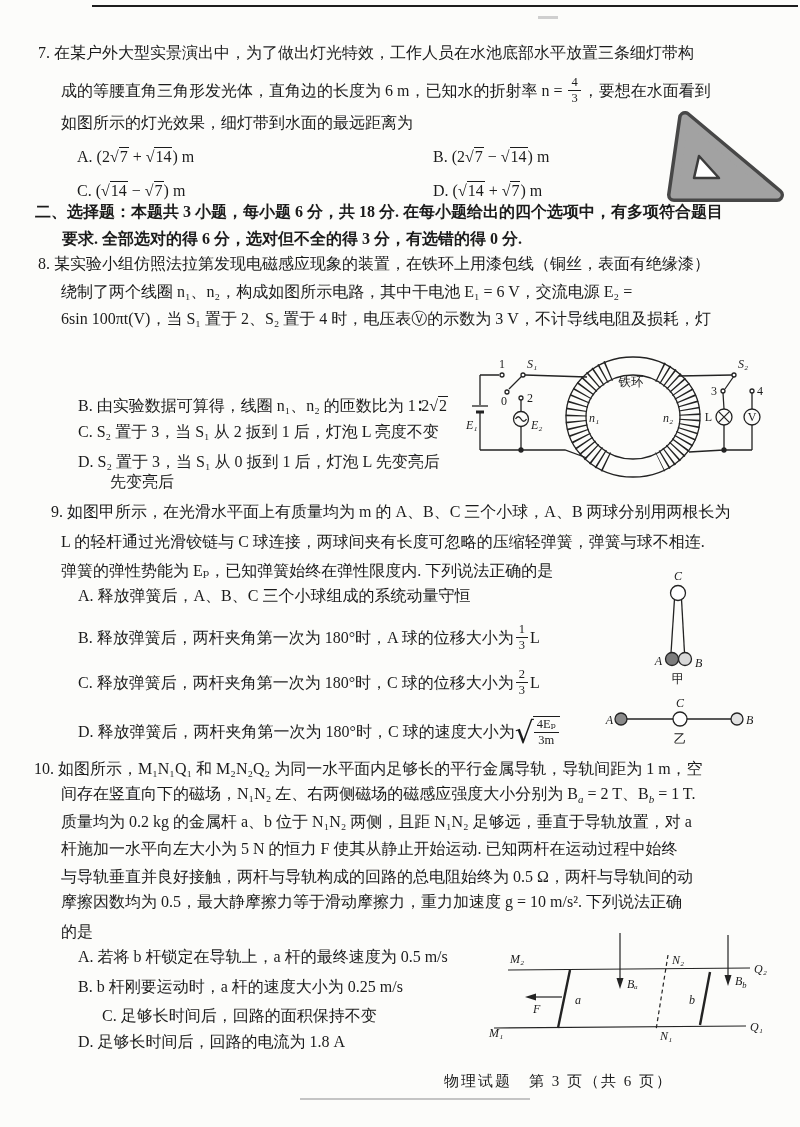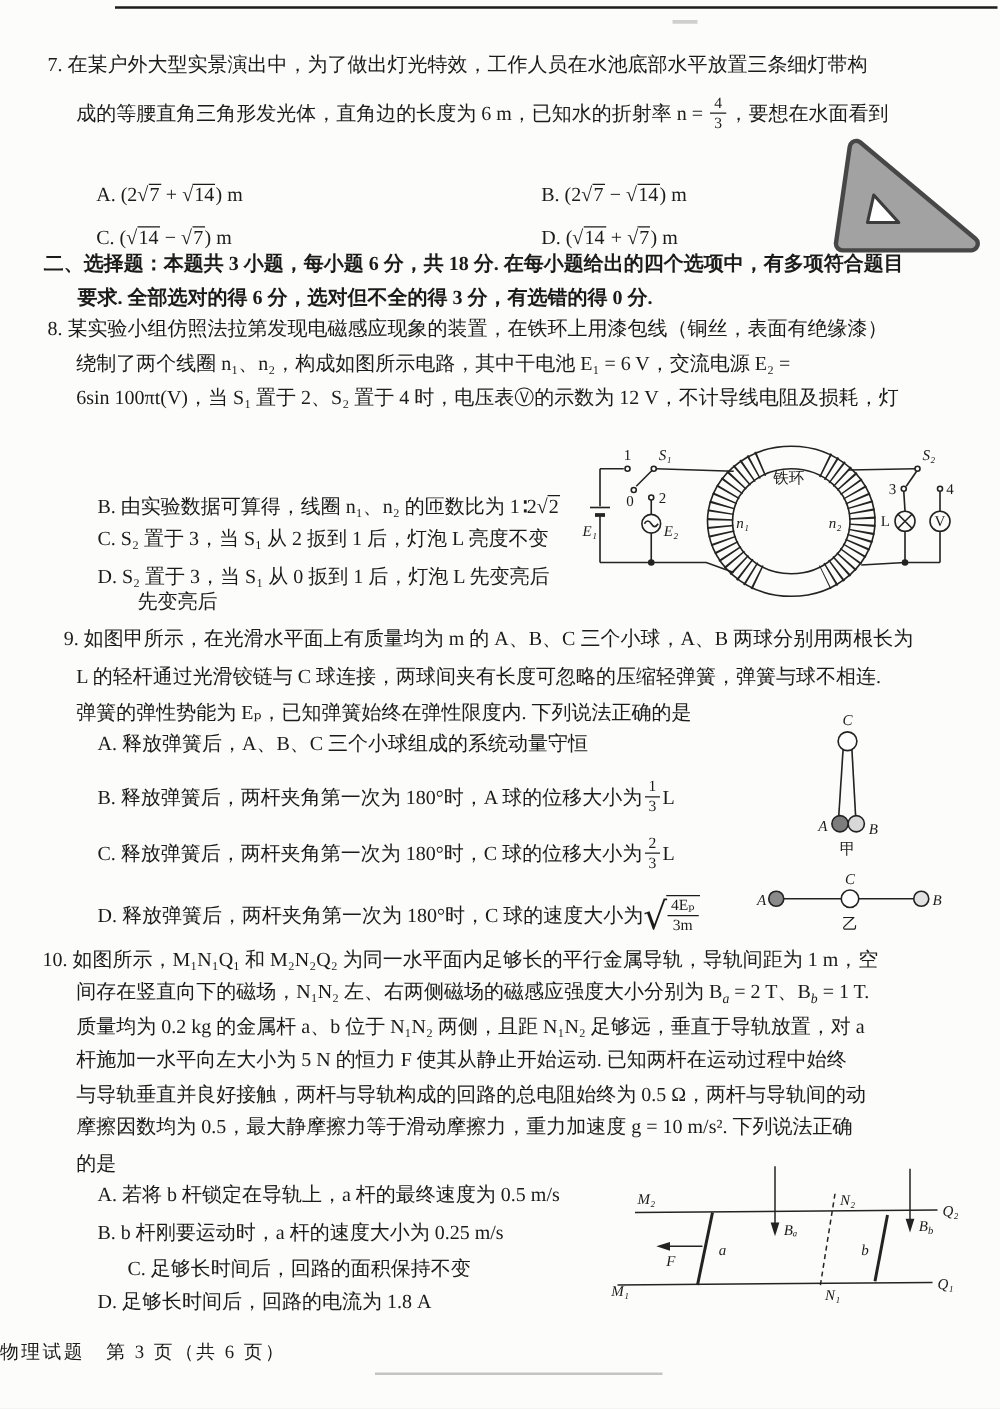--- a/index.html
+++ b/index.html
@@ -15,50 +15,51 @@
   .sq .ov{border-top:1px solid #1b1b1b;padding:0 1px;}
   .sqf{display:inline-flex;align-items:center;vertical-align:middle;}
   .sqf .rad{font-size:30px;line-height:0;font-family:"DejaVu Sans",sans-serif;margin-right:-1px;}
   .sqf .ovf{display:inline-block;border-top:1.4px solid #1b1b1b;padding-top:1px;}
   .sqf .frac{vertical-align:baseline;margin:0 1px;}
   .artifact{position:absolute;}
   svg{position:absolute;overflow:visible;}
   svg text{font-family:"Liberation Serif","DejaVu Serif",serif;font-size:12px;fill:#1b1b1b;}
   svg text.it{font-style:italic;}
   svg text.cn{font-size:12.5px;}
-  .footer{position:absolute;left:0;top:1072;width:673px;text-align:left;font-size:15px;letter-spacing:2px;}
+  .footer{position:absolute;left:0;top:1072;width:673px;text-align:right;font-size:15px;letter-spacing:2px;}
 </style>
 </head>
 <body>
 
 <div class="page">
 
   <div class="artifact" style="left:92px;top:5px;width:706px;height:2px;background:#1d1d1d;"></div>
   <div class="artifact" style="left:538px;top:16px;width:20px;height:3px;background:#cfcfcf;"></div>
   <div class="artifact" style="left:300px;top:1098px;width:230px;height:2px;background:#c4c4c4;"></div>
 
   <div class="ln" style="left:38px;top:42px;">7. 在某户外大型实景演出中，为了做出灯光特效，工作人员在水池底部水平放置三条细灯带构</div>
   <div class="ln" style="left:61px;top:76px;">成的等腰直角三角形发光体，直角边的长度为 6 m，已知水的折射率 n = <span class="frac"><span class="fn">4</span><span class="fd">3</span></span>，要想在水面看到</div>
+  <div class="ln" style="left:61px;top:112px;">如图所示的灯光效果，细灯带到水面的最远距离为</div>
   <div class="ln" style="left:77px;top:146px;">A. (2<span class="sq">√<span class="ov">7</span></span> + <span class="sq">√<span class="ov">14</span></span>) m</div>
   <div class="ln" style="left:433px;top:146px;">B. (2<span class="sq">√<span class="ov">7</span></span> − <span class="sq">√<span class="ov">14</span></span>) m</div>
   <div class="ln" style="left:77px;top:180px;">C. (<span class="sq">√<span class="ov">14</span></span> − <span class="sq">√<span class="ov">7</span></span>) m</div>
   <div class="ln" style="left:433px;top:180px;">D. (<span class="sq">√<span class="ov">14</span></span> + <span class="sq">√<span class="ov">7</span></span>) m</div>
 
   <svg style="left:663px;top:108px;" width="130" height="100" viewBox="0 0 130 100">
     <polygon points="22,10 114,87 11,87" fill="none" stroke="#474747" stroke-width="14" stroke-linejoin="round"></polygon>
     <polygon points="22,10 114,87 11,87" fill="#a2a2a2" stroke="#a2a2a2" stroke-width="7" stroke-linejoin="round"></polygon>
     <polygon points="36,48 56,70 31,70" fill="#ffffff" stroke="#3c3c3c" stroke-width="2.5" stroke-linejoin="round"></polygon>
   </svg>
 
   <div class="ln b" style="left:35px;top:201px;">二、选择题：本题共 3 小题，每小题 6 分，共 18 分. 在每小题给出的四个选项中，有多项符合题目</div>
   <div class="ln b" style="left:62px;top:228px;">要求. 全部选对的得 6 分，选对但不全的得 3 分，有选错的得 0 分.</div>
 
   <div class="ln" style="left:38px;top:253px;">8. 某实验小组仿照法拉第发现电磁感应现象的装置，在铁环上用漆包线（铜丝，表面有绝缘漆）</div>
   <div class="ln" style="left:61px;top:281px;">绕制了两个线圈 n₁、n₂，构成如图所示电路，其中干电池 E₁ = 6 V，交流电源 E₂ =</div>
-  <div class="ln" style="left:61px;top:308px;">6sin 100πt(V)，当 S₁ 置于 2、S₂ 置于 4 时，电压表Ⓥ的示数为 12 V，不计导线电阻及损耗，灯</div>
+  <div class="ln" style="left:61px;top:308px;">6sin 100πt(V)，当 S₁ 置于 2、S₂ 置于 4 时，电压表Ⓥ的示数为 3 V，不计导线电阻及损耗，灯</div>
   <div class="ln" style="left:78px;top:395px;">B. 由实验数据可算得，线圈 n₁、n₂ 的匝数比为 1∶2<span class="sq">√<span class="ov">2</span></span></div>
   <div class="ln" style="left:78px;top:421px;">C. S₂ 置于 3，当 S₁ 从 2 扳到 1 后，灯泡 L 亮度不变</div>
   <div class="ln" style="left:78px;top:451px;">D. S₂ 置于 3，当 S₁ 从 0 扳到 1 后，灯泡 L 先变亮后</div>
   <div class="ln" style="left:110px;top:471px;">先变亮后</div>
 
   <svg style="left:465px;top:355px;" width="330" height="152" viewBox="0 0 330 152">
     <g stroke="#232323" stroke-width="1.3" fill="none">
 
       <path d="M143.9,15.8 A57,51 0 0 0 143.9,108.2" stroke-width="21" stroke-dasharray="1.4 4.4"></path>
       <path d="M194.8,17 A57,51 0 0 1 194.8,107" stroke-width="21" stroke-dasharray="1.4 4"></path>

